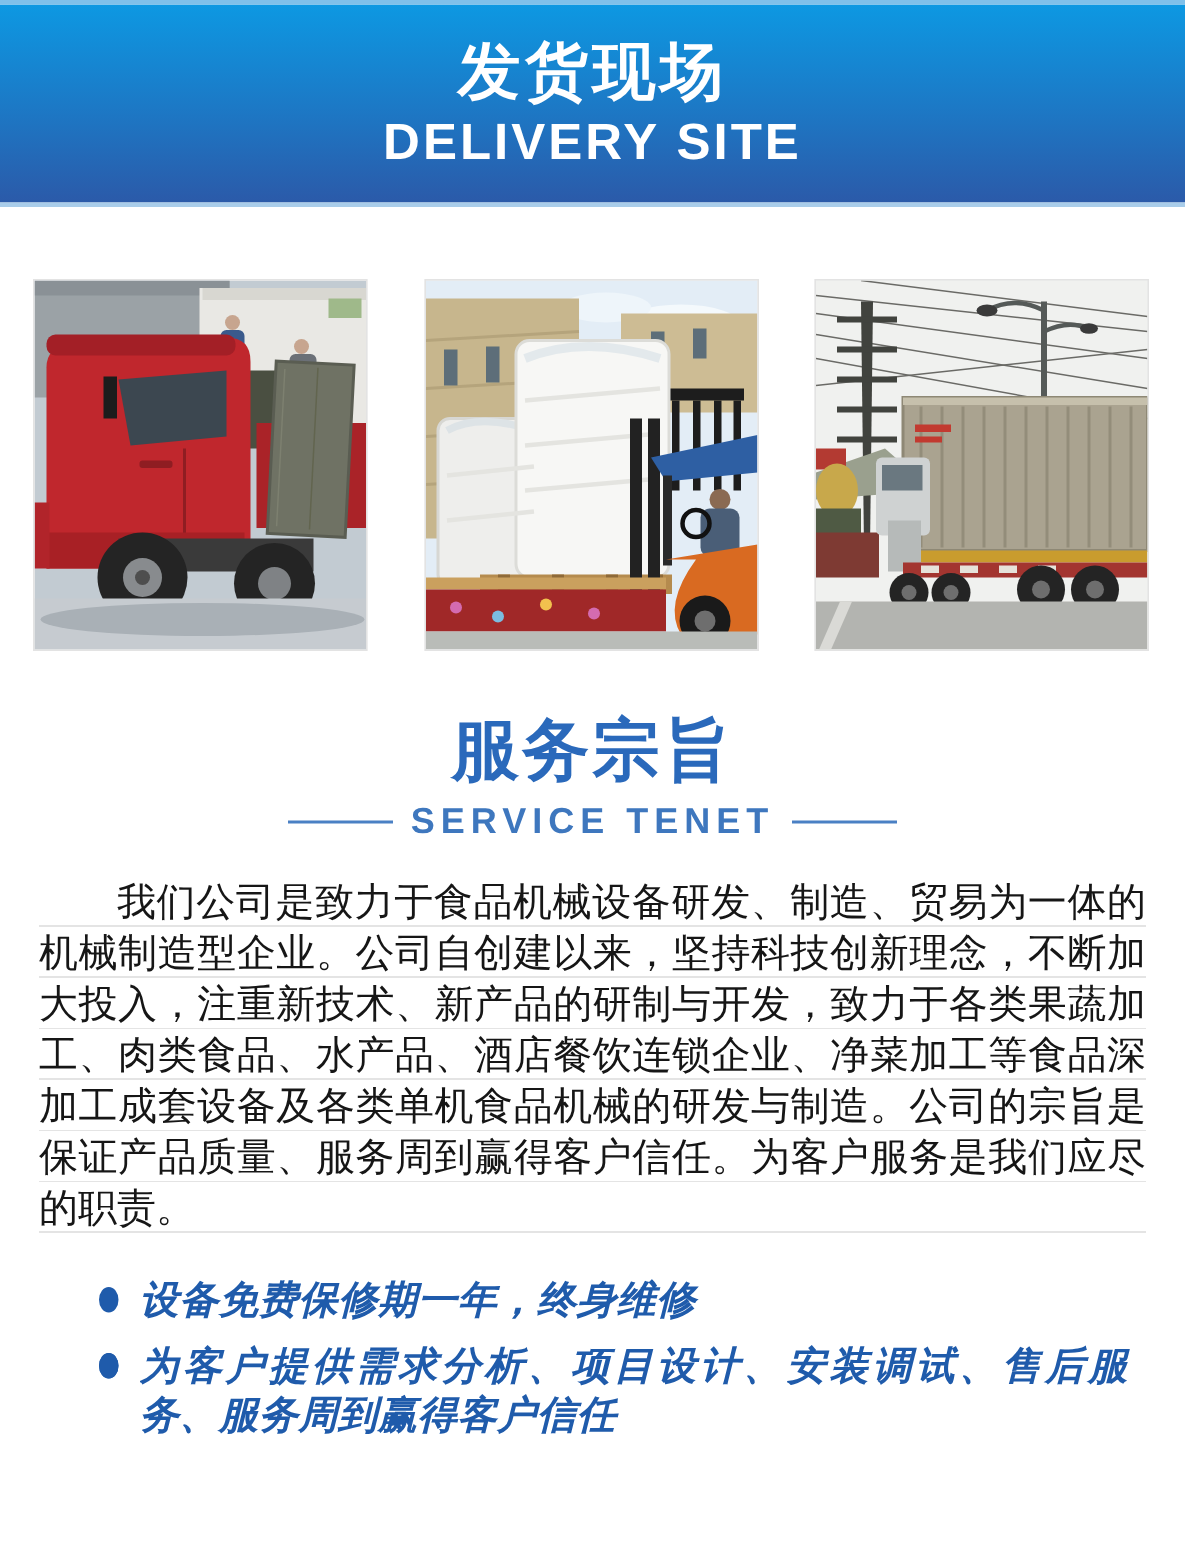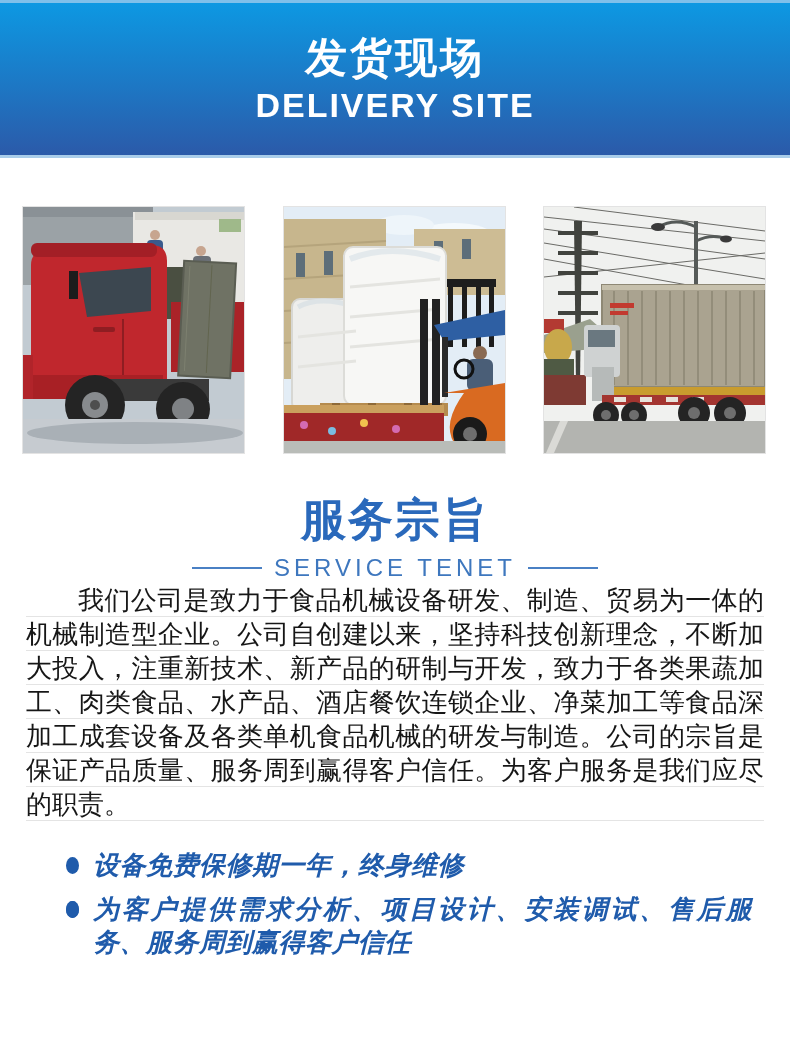--- a/index.html
+++ b/index.html
@@ -1,41 +1,41 @@
 <!DOCTYPE html>
 <html lang="zh"><head>
 <meta charset="utf-8">
 <style>
   html,body{margin:0;padding:0;background:#ffffff;}
   body{width:790px;height:1037px;overflow:hidden;font-family:"Liberation Sans","DejaVu Sans",sans-serif;}
   .page{width:790px;height:1037px;background:#fff;position:relative;}
 
   
-  .banner{height:158px;box-sizing:border-box;
+  .banner{height:138px;box-sizing:border-box;
     background:linear-gradient(180deg,#0d98e2 0%,#1d77c4 55%,#2b5aa9 100%);
     border-top:3px solid #7fc0ea;border-bottom:3px solid #a9cdea;
     display:flex;flex-direction:column;align-items:center;justify-content:center;gap:9px;color:#fff;}
   .banner-zh{font-size:42px;font-weight:700;letter-spacing:3px;line-height:1;}
   .banner-en{font-size:34px;font-weight:700;letter-spacing:2px;line-height:1;}
 
   
   .photos{display:flex;justify-content:space-between;padding:48px 24px 0 22px;}
   .photo{width:221px;height:246px;margin:0;border:1px solid #e3e3e3;box-sizing:content-box;
     background:#eee;overflow:hidden;}
   .photo svg{display:block;width:221px;height:246px;}
 
   
   .tenet-head{margin-top:42px;text-align:center;}
   .tenet-zh{margin:0;font-size:45px;line-height:48px;font-weight:700;letter-spacing:2px;color:#2a69bb;}
   .tenet-sub{margin-top:12px;display:flex;align-items:center;justify-content:center;gap:12px;
-    color:#3e77be;font-size:24px;font-weight:400;letter-spacing:4px;line-height:1;}
+    color:#3e77be;font-size:24px;font-weight:700;letter-spacing:4px;line-height:1;}
   .tenet-line{width:70px;height:2px;background:#4a80c4;}
 
   
-  .company-paragraph{margin:3px 26px 0;font-size:26px;line-height:34px;color:#161616;
+  .company-paragraph{margin:24px 26px 0;font-size:26px;line-height:34px;color:#161616;
     font-weight:500;text-align:justify;text-indent:2em;
     background-image:repeating-linear-gradient(to bottom,transparent 0,transparent 33px,#e4e4e4 33px,#e4e4e4 34px);}
 
   
   .bullets{list-style:none;margin:28px 38px 0 66px;padding:0;
     color:#1f5bab;font-size:26px;font-weight:600;letter-spacing:0.5px;}
   .bullets li{position:relative;padding-left:27px;line-height:33px;margin-bottom:11px;text-align:justify;font-style:italic;}
   .bullet-dot{position:absolute;left:0;top:8px;width:13px;height:17px;border-radius:50%;background:#1f5bab;}
 </style>
 </head>

